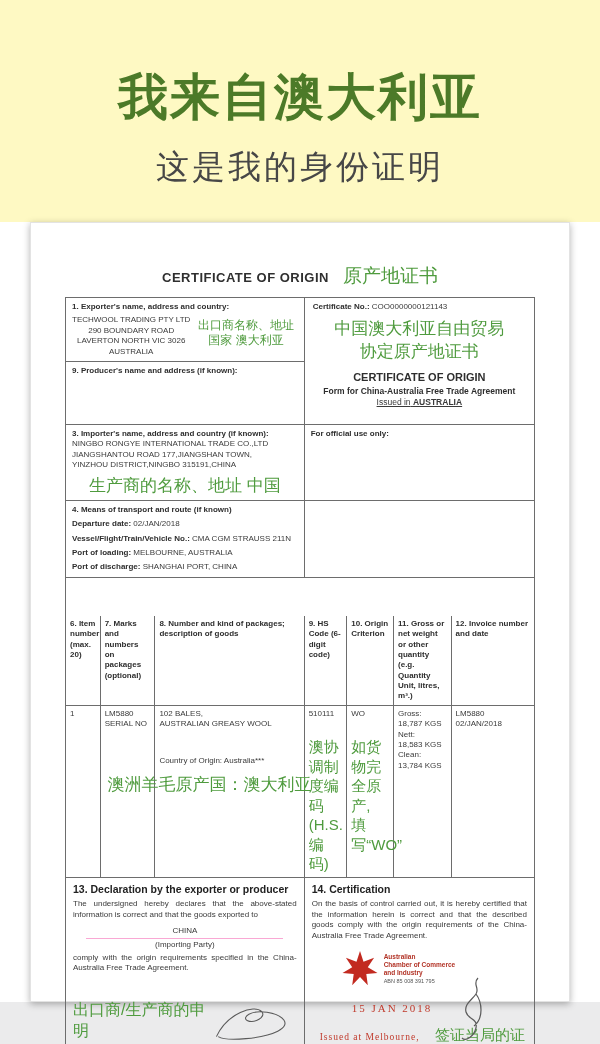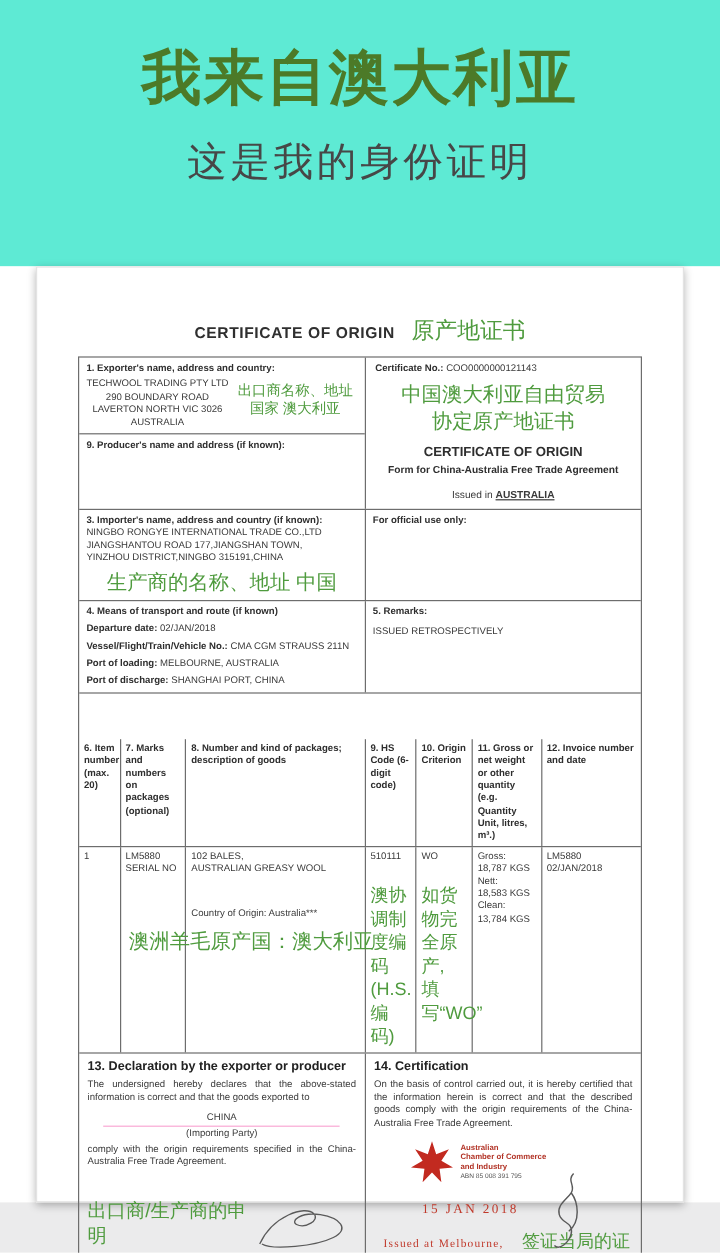--- a/index.html
+++ b/index.html
@@ -1,21 +1,21 @@
 <!DOCTYPE html>
 <html><head>
 <meta charset="utf-8">
 <style>
   * { margin:0; padding:0; box-sizing:border-box; }
   html,body { width:600px; height:1044px; background:#ffffff; overflow:hidden;
     font-family:"Liberation Sans", sans-serif; color:#3c3c3c; }
   .pre { white-space:pre-line; }
 
   
-  .hero { height:222px; text-align:center; padding-top:32px; background:#5eead4; }
+  .hero { height:222px; text-align:center; padding-top:64px; background:#fef9c3; }
   .hero-title { font-size:50px; font-weight:bold; color:#4c7a28; letter-spacing:2px; }
   .hero-subtitle { font-size:33px; color:#474747; margin-top:14px; letter-spacing:3px; }
 
   
   .paper-wrap { position:relative; height:822px; background:#ffffff; }
   .gray-band { position:absolute; left:0; right:0; bottom:0; height:42px; background:#ebebec; }
   .paper { position:relative; width:540px; height:780px; margin:0 auto; background:#fff;
     box-shadow:0 2px 7px rgba(0,0,0,0.30); border:1px solid #e3e3e3;
     padding:40px 34px 0 34px; z-index:2; }
 
@@ -36,21 +36,21 @@
   .box1-flex { display:flex; gap:4px; }
   .box2 { min-height:62px; padding:4px 6px; }
   .green-note { color:#4f9b3e; font-size:12px; line-height:1.25; text-align:center; }
   .box1 .green-note { flex:1; margin-top:6px; }
 
   .certinfo { padding:4px 8px; text-align:center; }
   .certno-line { text-align:left; margin-bottom:6px; }
   .zh-big { color:#4f9b3e; font-size:17px; line-height:1.35; margin:2px 0 6px 0; }
   .ci-title { font-weight:bold; font-size:11px; color:#2e2e2e; }
   .ci-form { font-weight:bold; font-size:8.5px; margin-top:1px; color:#2e2e2e; }
-  .ci-issued { margin-top:10px; font-size:8.5px; }
+  .ci-issued { font-size:8.5px;text-decoration:underline; }
   .ci-country { font-weight:bold; text-decoration:underline; }
 
   .box3 { min-height:62px; padding:4px 6px; }
   .box3 .green-note { font-size:17px; margin-top:4px; }
   .box4 { min-height:66px; padding:4px 6px; }
   .b4line { margin-top:4px; }
   .box5 { padding:4px 6px; }
   .box5 .b5body { margin-top:6px; }
 
   
@@ -167,24 +167,20 @@
           </div>
           <div class="b4line">
             <span class="lbl">Port of loading:</span>
             <span>MELBOURNE, AUSTRALIA</span>
           </div>
           <div class="b4line">
             <span class="lbl">Port of discharge:</span>
             <span>SHANGHAI PORT, CHINA</span>
           </div>
         </div>
-        <div class="cR box5">
-          <div class="lbl">5. Remarks:</div>
-          <div class="b5body">ISSUED RETROSPECTIVELY</div>
-        </div>
       </div>
 
       <div class="row thead">
         <div class="tcell w1">6. Item number (max. 20)</div>
         <div class="tcell w2">7. Marks and numbers on packages (optional)</div>
         <div class="tcell w3">8. Number and kind of packages; description of goods</div>
         <div class="tcell w4">9. HS Code (6-digit code)</div>
         <div class="tcell w5">10. Origin Criterion</div>
         <div class="tcell w6">11. Gross or net weight or other quantity (e.g. Quantity Unit, litres, m³.)</div>
         <div class="tcell w7">12. Invoice number and date</div>

